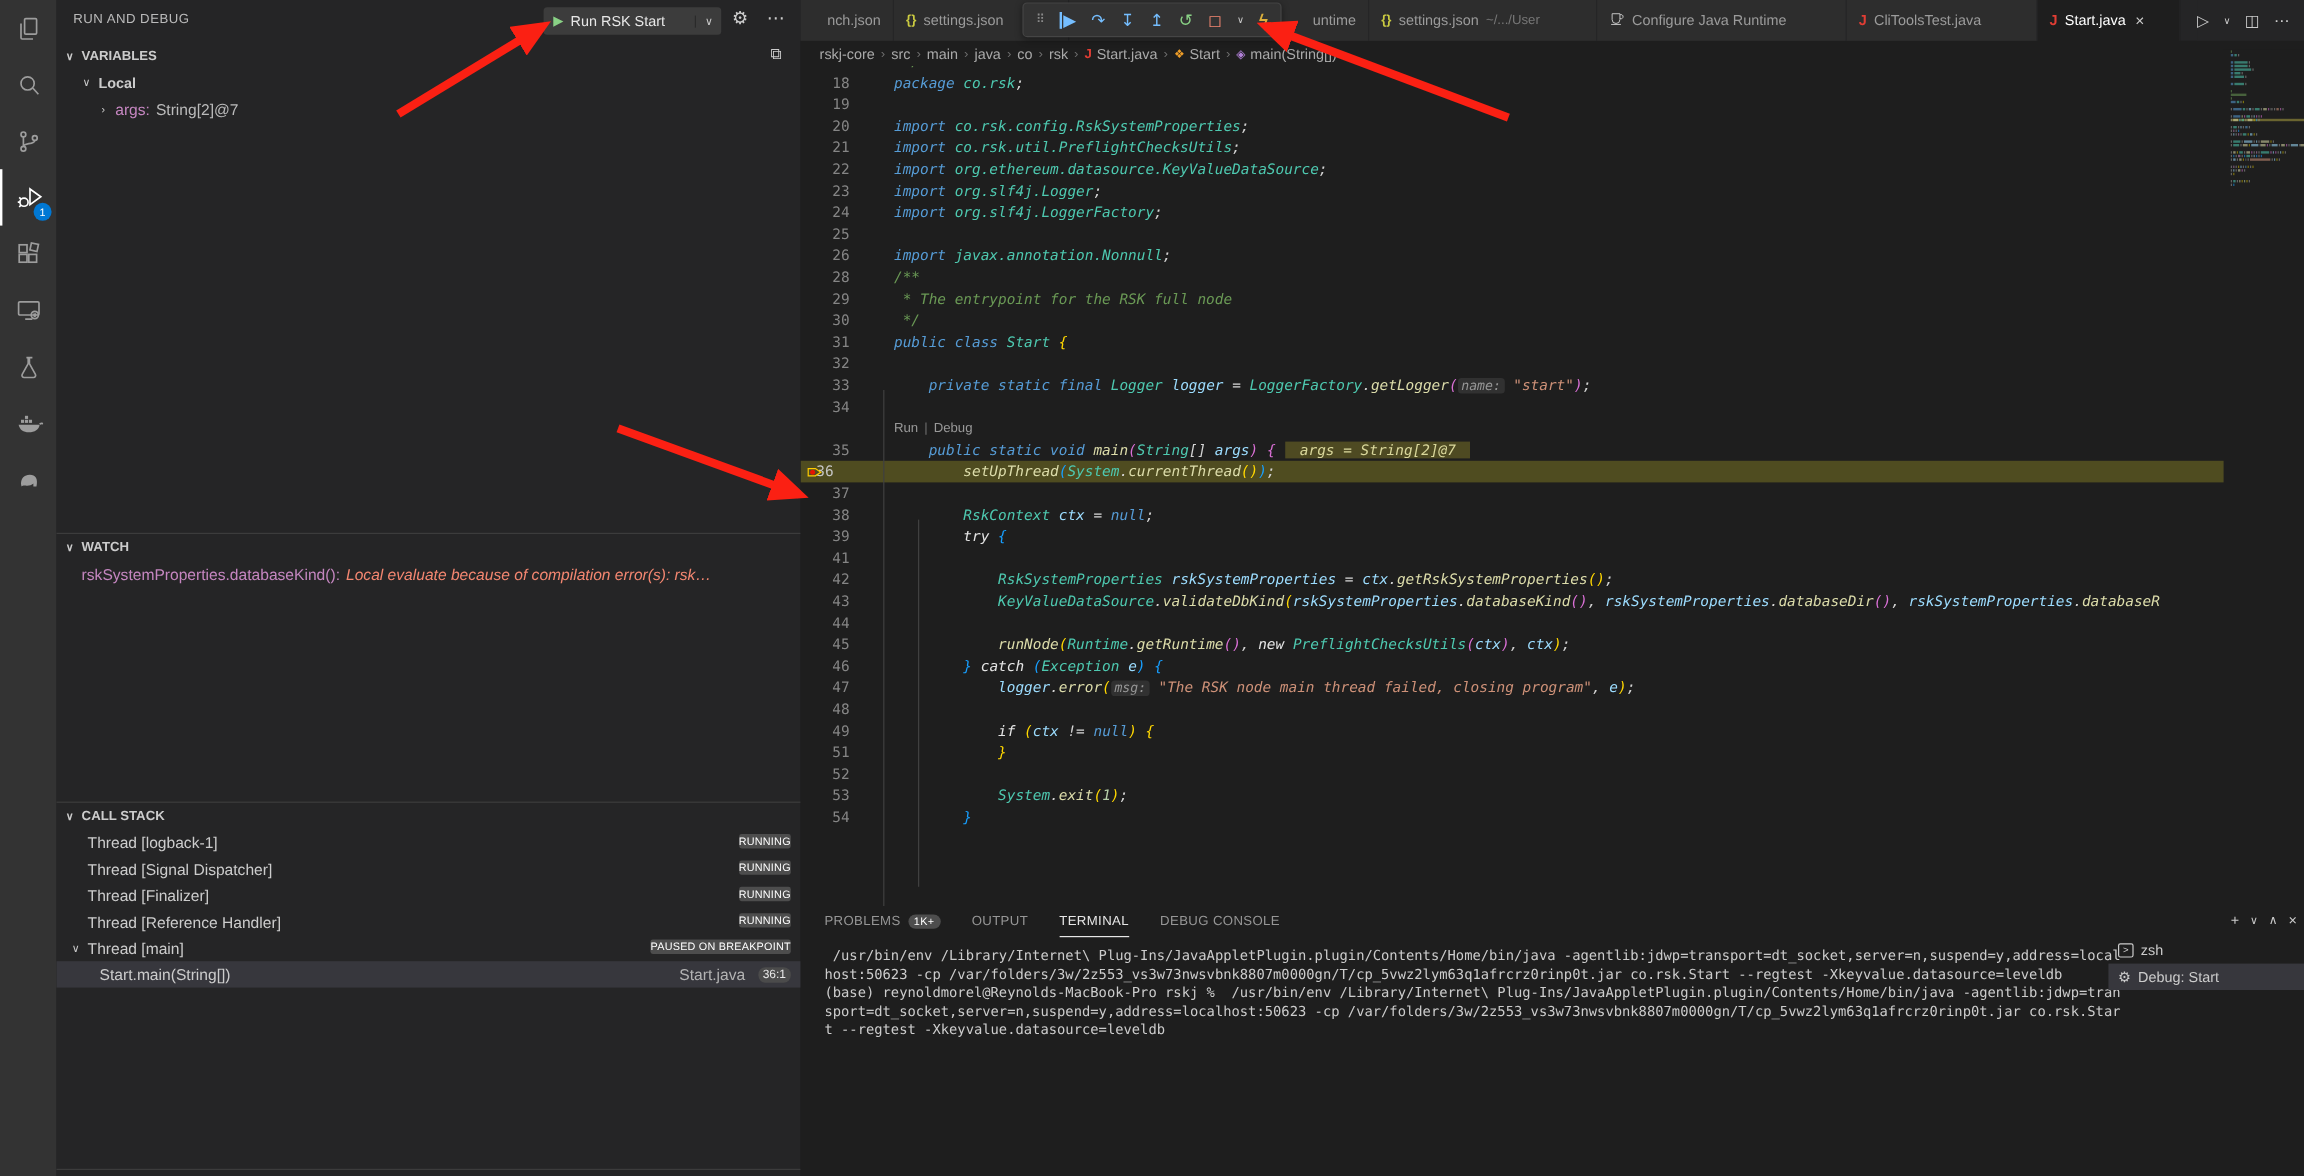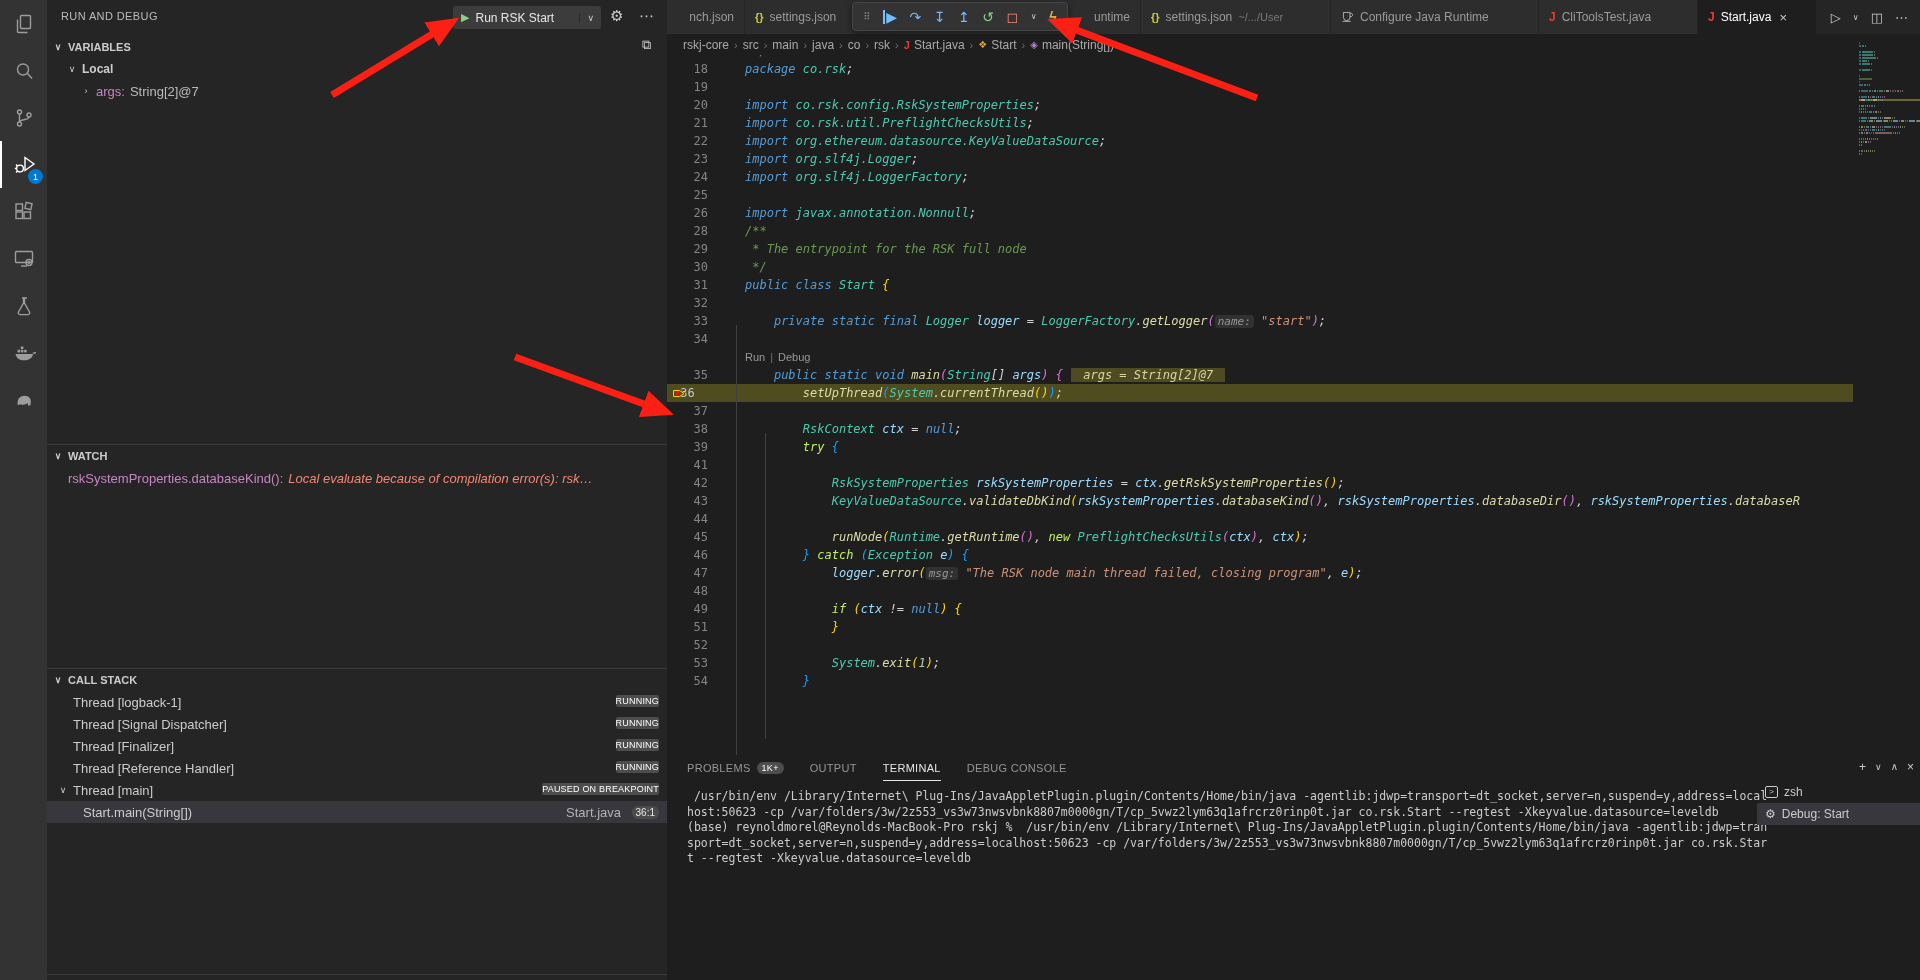--- a/index.html
+++ b/index.html
@@ -70,21 +70,21 @@
     font-family:"DejaVu Sans Mono", monospace; font-size:12px; }
   .crow.cur { background:#4f4c20; }
   .gutter { width:41px; text-align:right; color:#858585; flex:none; font-size:12px; }
   .crow.cur .gutter { color:#c6c6c6;text-align:center; }
   .ctext { margin-left:37px; white-space:pre;font-style:italic; }
   .lens { height:18px; display:flex; align-items:center; font-size:11px; color:#999999;
     padding-left:78px; font-family:"Liberation Sans", sans-serif; }
   .lens span { cursor:pointer; }
   .lens .lsep { margin:0 5px; color:#6e6e6e; }
   .bp-icon { position:absolute; left:5px; top:2px; }
-  .tok-k{color:#569cd6} .tok-c{color:#bef264} .tok-t{color:#4ec9b0} .tok-f{color:#dcdcaa}
+  .tok-k{color:#569cd6} .tok-c{color:#e5e5e5} .tok-t{color:#4ec9b0} .tok-f{color:#dcdcaa}
   .tok-v{color:#9cdcfe} .tok-s{color:#ce9178} .tok-cm{color:#6a9955} .tok-p{color:#d4d4d4}
   .tok-n1{color:#b5cea8} .tok-b1{color:#ffd700} .tok-b2{color:#da70d6} .tok-b3{color:#179fff}
   .tok-h { background:#313131; color:#969696; border-radius:3px; padding:0 3px; font-size:11px; }
   .dbgval { background:#4e4a22; color:#d9d79b; margin-left:8px; padding:0 5px; }
   .iguide { position:absolute; width:1px; background:#404040; z-index:1; }
 
   
   #minimap { position:absolute; right:0; top:41px; width:67px; height:714px; background:#1e1e1e; z-index:2; }
   .mm-row { height:2px; margin:1px 0 0 6px; display:flex; gap:1px; }
   .mm-seg { height:2px; opacity:.55; }

